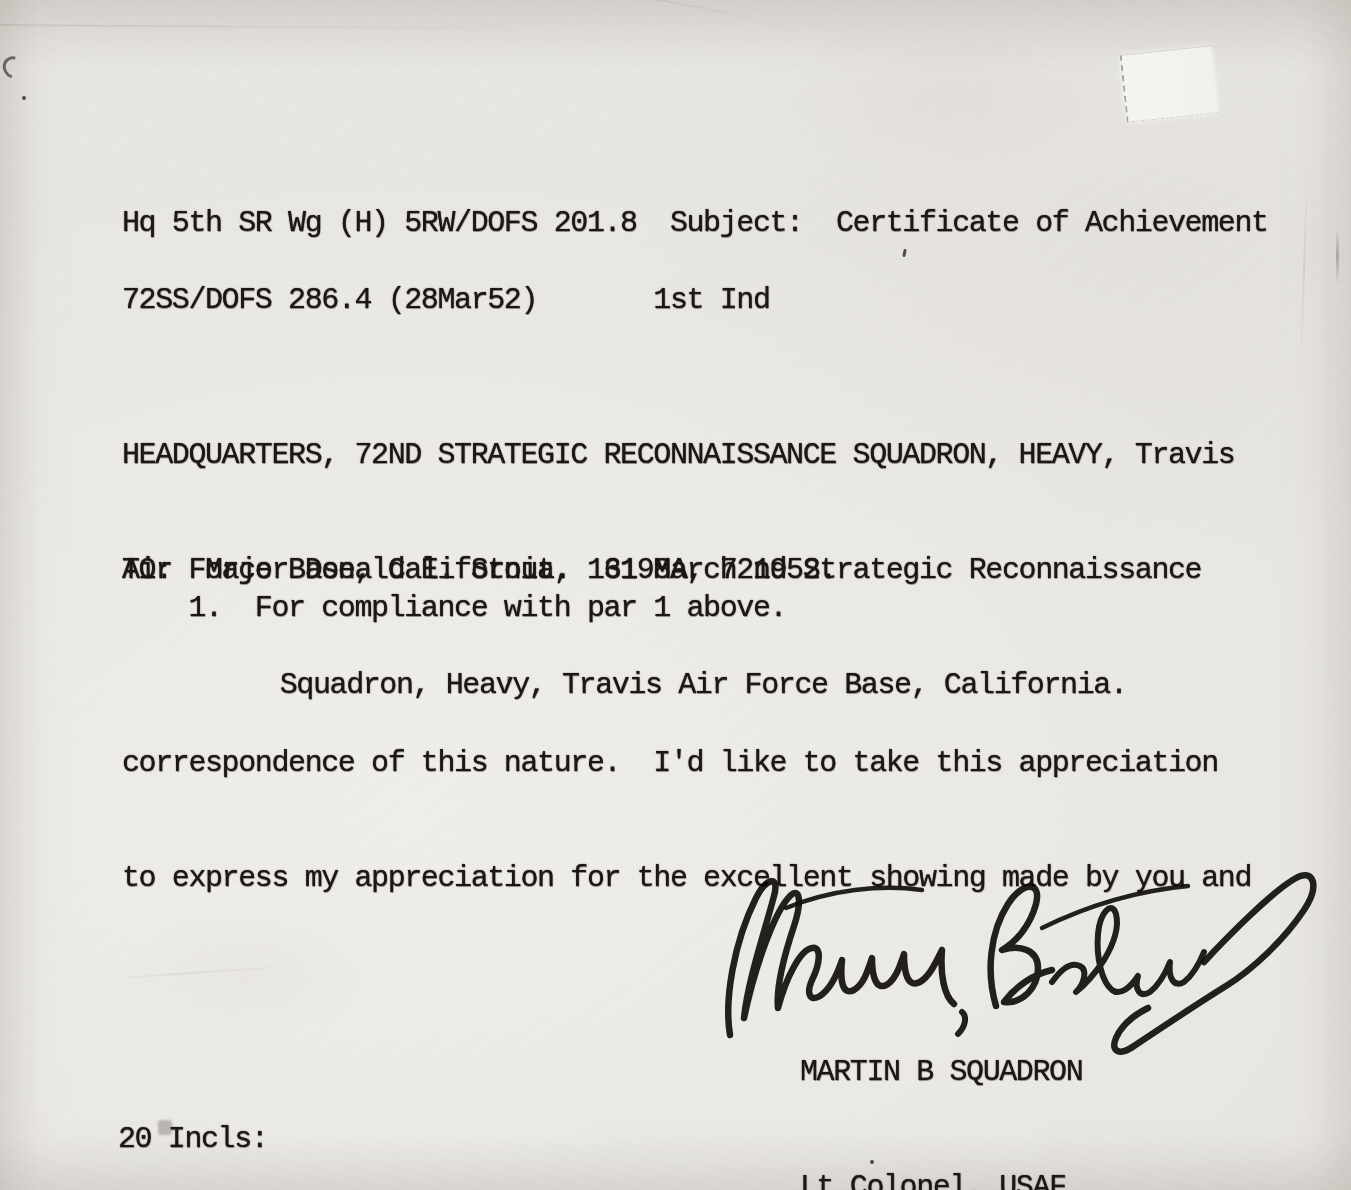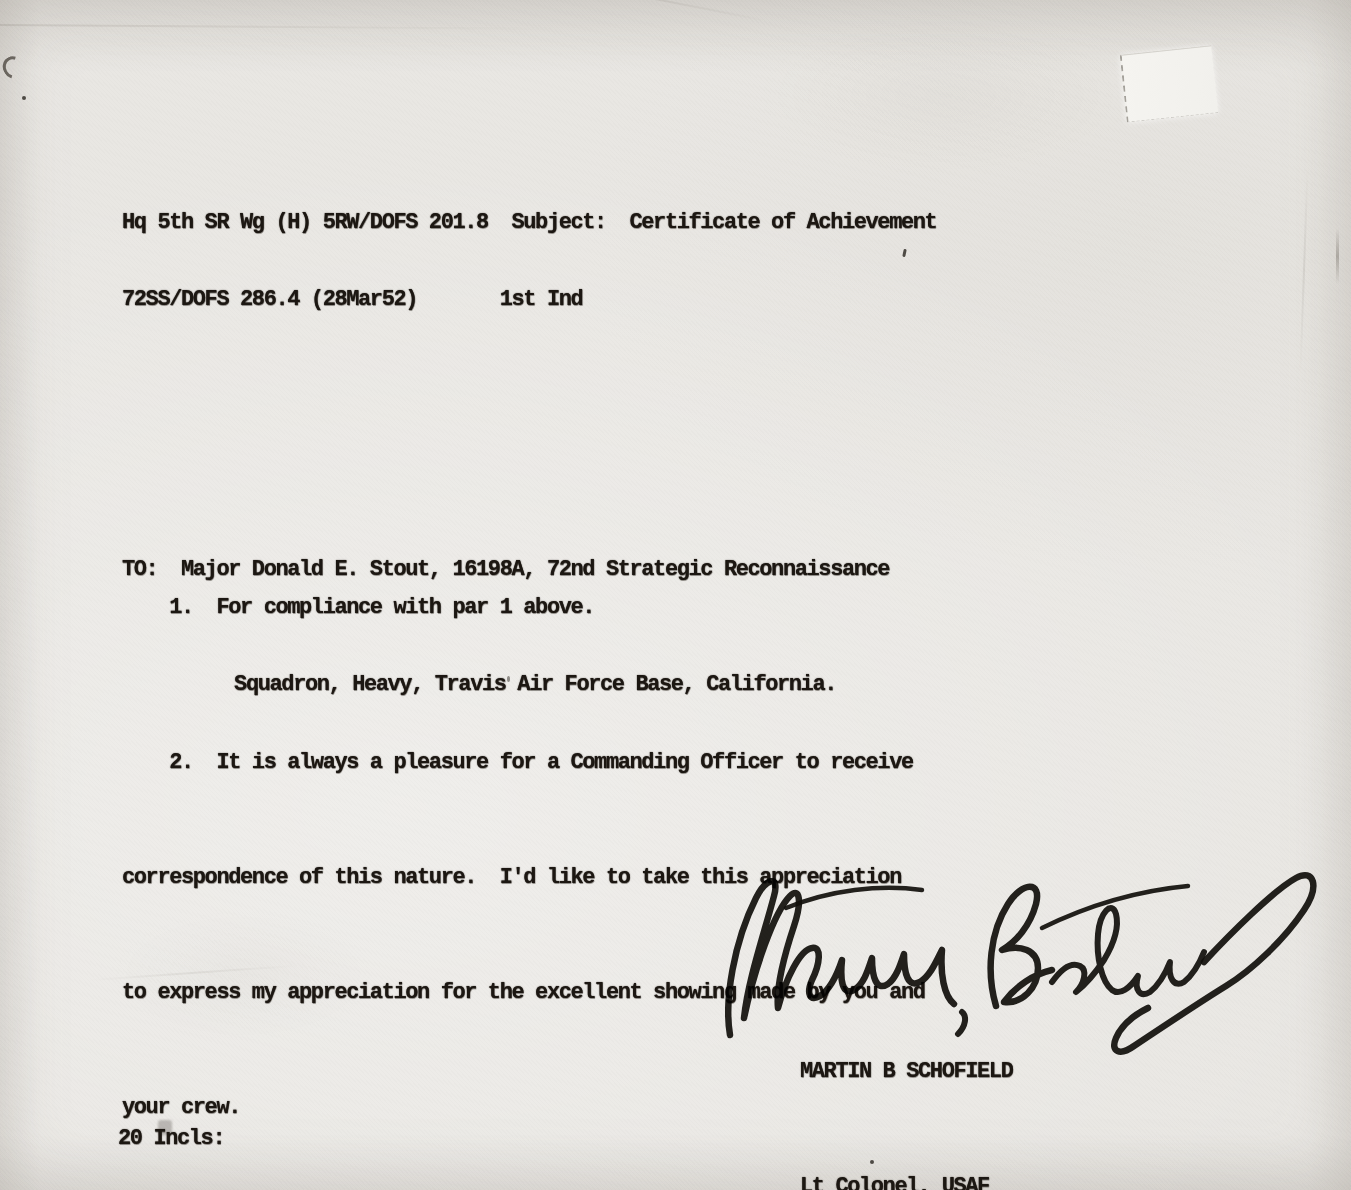--- a/index.html
+++ b/index.html
@@ -23,23 +23,23 @@
     background-image:
       repeating-linear-gradient(47deg, rgba(0,0,0,.016) 0 1px, transparent 1px 3px),
       repeating-linear-gradient(-39deg, rgba(255,255,255,.025) 0 1px, transparent 1px 2px),
       radial-gradient(14% 8% at 18% 82%, rgba(120,114,103,.05), transparent 70%),
       radial-gradient(20% 10% at 70% 8%, rgba(120,114,103,.05), transparent 70%);
     opacity:.9;
   }
   .typed{
     position:absolute;
     white-space:pre;
-    font-size:22px;
+    font-size:30px;
     line-height:38.4px;
-    font-weight:700;
+    font-weight:400;
     letter-spacing:-1.4px;
     color:#1c1712;
     text-shadow:0 0 1.2px rgba(28,22,16,.85), .4px .6px 0 rgba(28,22,16,.35);
     filter:blur(.25px);
   }
   .crease{position:absolute;pointer-events:none;}
   .speck{position:absolute;background:rgba(40,36,30,.8);border-radius:50%;pointer-events:none;}
   #tape{
     position:absolute;left:1123px;top:50px;width:90px;height:66px;
     background:linear-gradient(100deg,#f5f4f0,#f1f0ec);
@@ -84,37 +84,39 @@
   <div class="speck" style="left:22px;top:96px;width:4px;height:4px;"></div>
   <div class="speck" style="left:903px;top:249px;width:3px;height:8px;border-radius:2px;transform:rotate(12deg);"></div>
   <div class="speck" style="left:507px;top:676px;width:3px;height:6px;opacity:.6;"></div>
   <div class="speck" style="left:158px;top:1120px;width:14px;height:15px;background:rgba(95,90,82,.35);border-radius:3px;filter:blur(1px);"></div>
   <div class="speck" style="left:870px;top:1160px;width:4px;height:4px;"></div>
 
   <div class="typed" style="left:122px;top:204px;">Hq 5th SR Wg (H) 5RW/DOFS 201.8  Subject:  Certificate of Achievement</div>
 
   <div class="typed" style="left:122px;top:281px;">72SS/DOFS 286.4 (28Mar52)       1st Ind</div>
 
+  <div class="typed" style="left:122px;top:359px;">
+    <div>HEADQUARTERS, 72ND STRATEGIC RECONNAISSANCE SQUADRON, HEAVY, Travis</div>
+    <div>Air Force Base, California.  31 March 1952.</div>
+  </div>
 
   <div class="typed" style="left:122px;top:474px;text-align:center;">
     <div>TO:  Major Donald E. Stout, 16198A, 72nd Strategic Reconnaissance</div>
     <div>     Squadron, Heavy, Travis Air Force Base, California.</div>
   </div>
 
   <div class="typed" style="left:122px;top:589px;">    1.  For compliance with par 1 above.</div>
 
   <div class="typed" style="left:122px;top:667px;">
-    <div>    2.  It is always a pleasure for a Commanding Officer to receive</div>
     <div>correspondence of this nature.  I'd like to take this appreciation</div>
     <div>to express my appreciation for the excellent showing made by you and</div>
-    <div>your crew.</div>
   </div>
 
   <div class="typed" style="left:800px;top:976px;">
-    <div>MARTIN B SCHOFIELD</div>
+    <div>MARTIN B SQUADRON</div>
     <div>Lt Colonel, USAF</div>
     
   </div>
 
   <div class="typed" style="left:118px;top:1043px;">
     <div>20 Incls:</div>
     
   </div>
 
   <svg id="signature-svg" width="645" height="232" viewBox="0 0 645 232" role="img" aria-label="Martin B Schofield">

